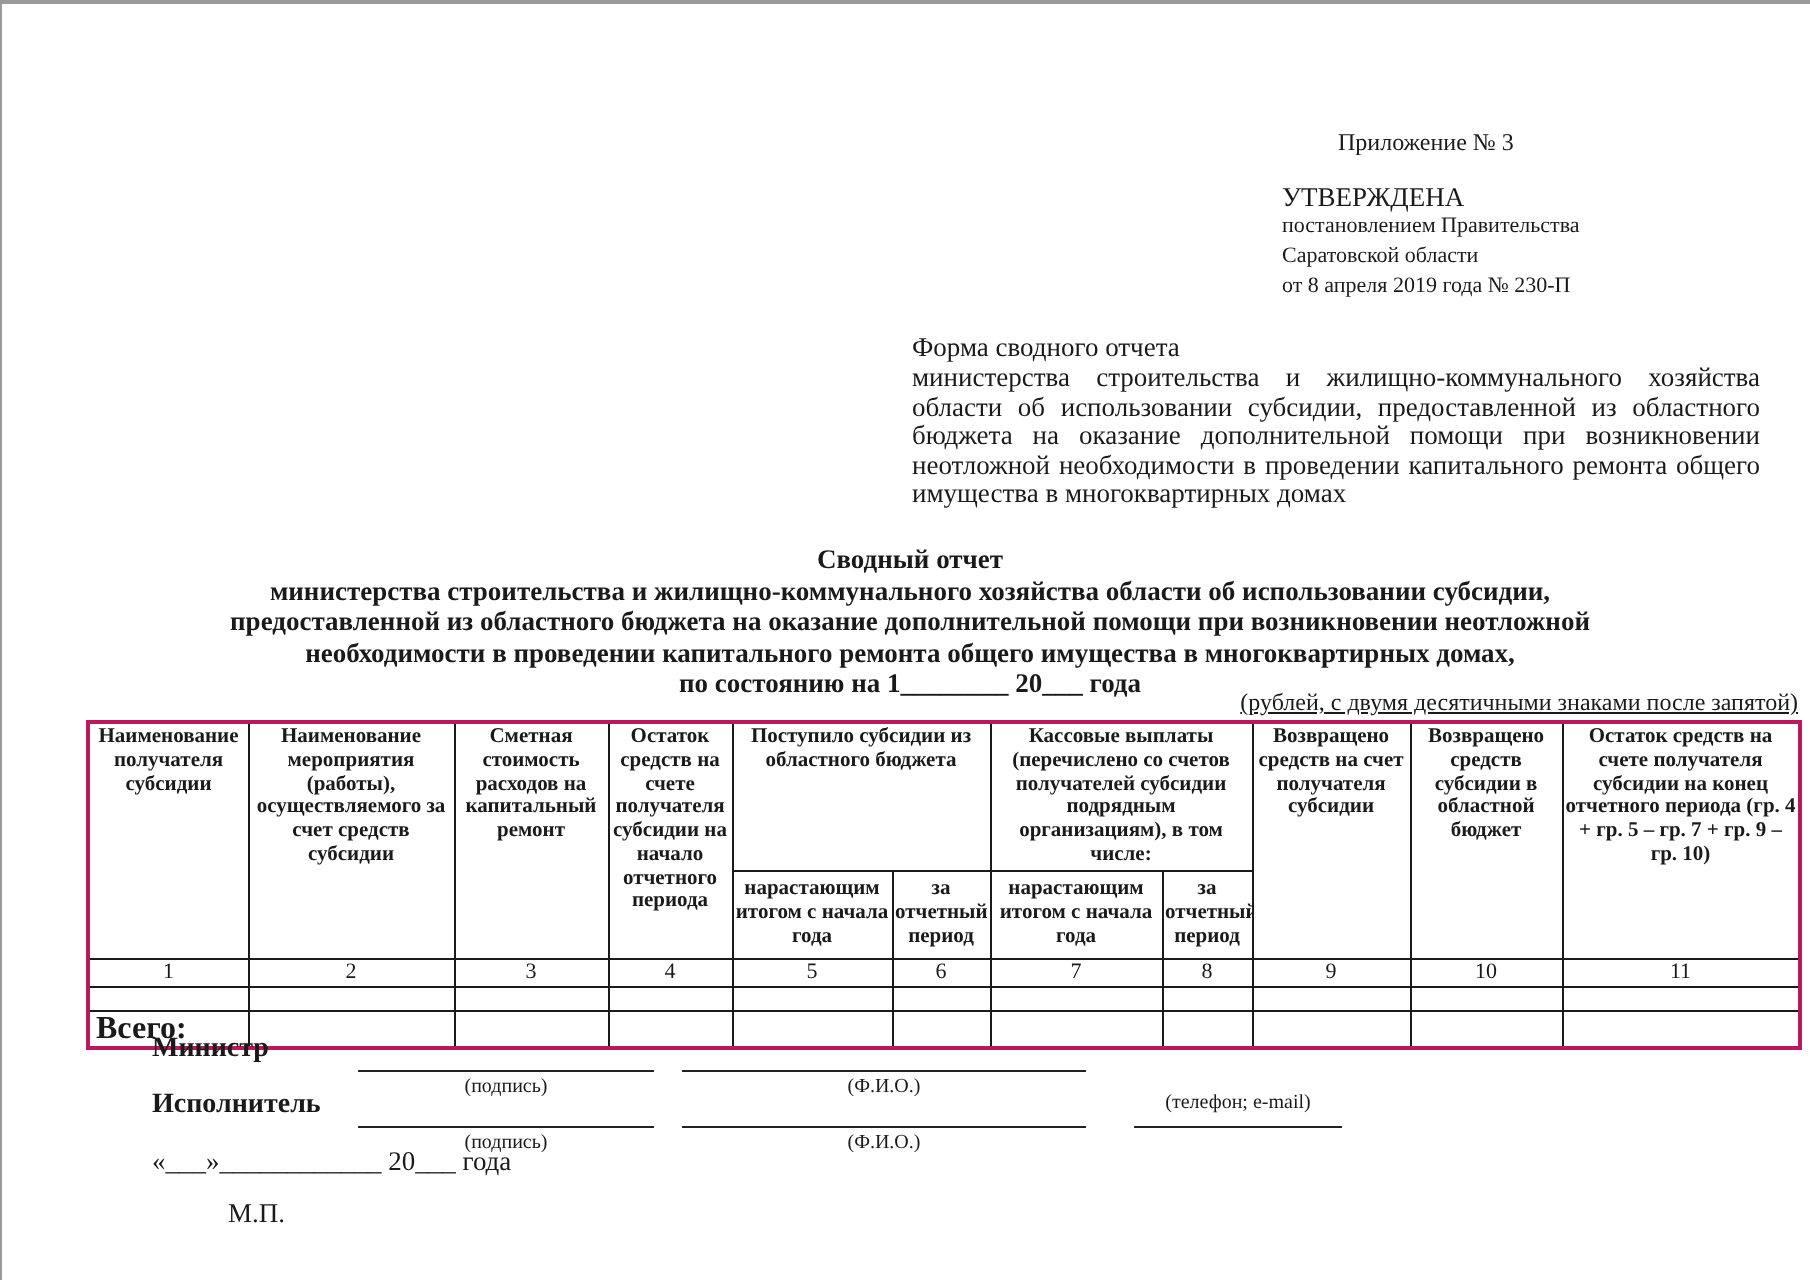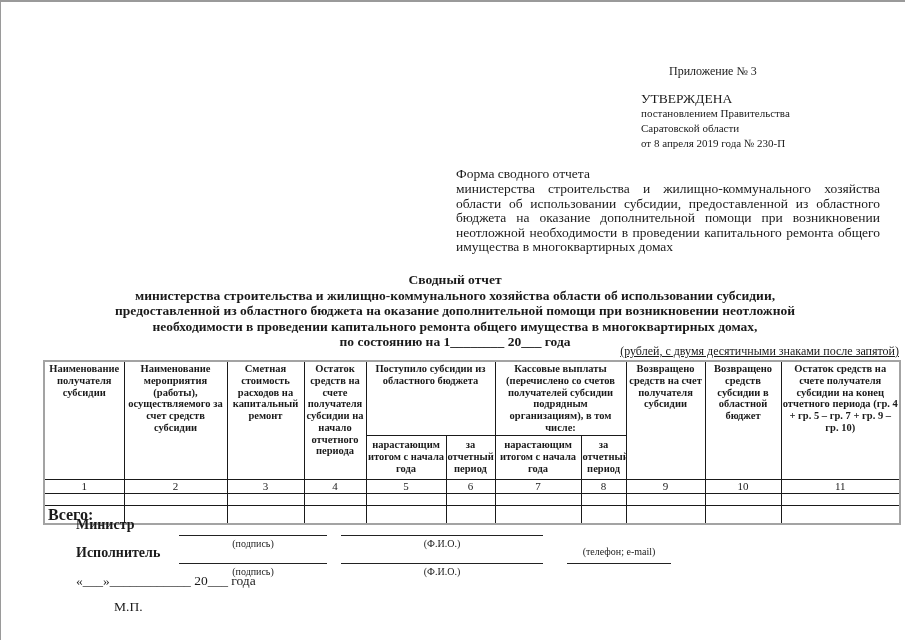--- a/index.html
+++ b/index.html
@@ -37,21 +37,21 @@
     position: absolute; left: 42px; top: 358px;
     width: 857px; border-collapse: collapse; table-layout: fixed;
     font-size: 10.5px; line-height: 1.12;
   }
   table.report td {
     border: 1px solid #1a1a1a;
     text-align: center;
     padding: 1px 1px;
     overflow: hidden;
   }
-  table.report { border: 2px solid #a3a3a3; padding-left: 36px; }
+  table.report { border: 2px solid #be185d; padding-left: 36px; }
   tr.th-row1 td { font-weight: bold; vertical-align: top; height: 60px; }
   tr.th-row2 td { font-weight: bold; vertical-align: middle; height: 44px; }
   tr.num-row td { height: 14px; font-size: 11px; line-height: 12px; padding: 0; }
   tr.empty-row td { height: 12px; padding: 0; }
   tr.total-row td { height: 15px; padding: 0 0 0 3px; }
   tr.total-row td.total-cell { font-weight: bold; text-align: left; font-size: 16px; }
 
   
   .sig-label { font-weight: bold; font-size: 14px; }
   .minister-label { left: 75px; top: 515px; }

